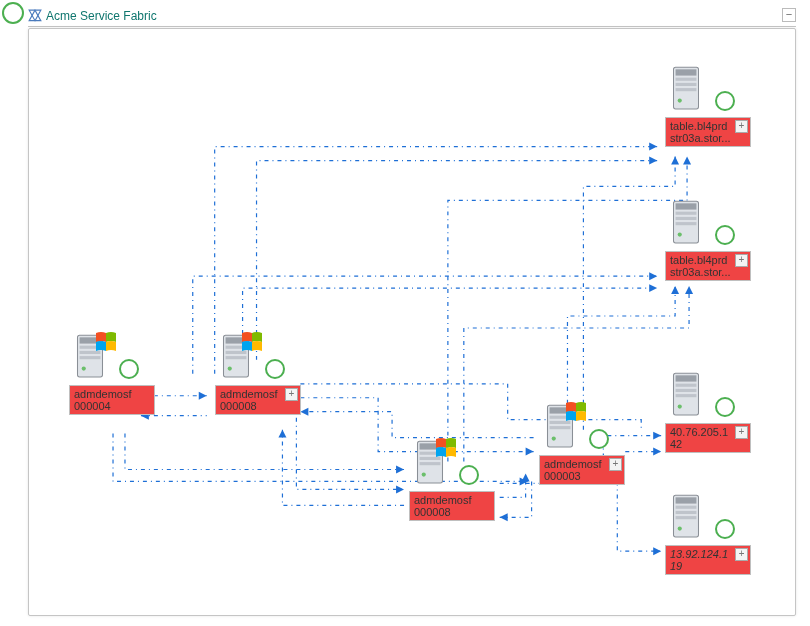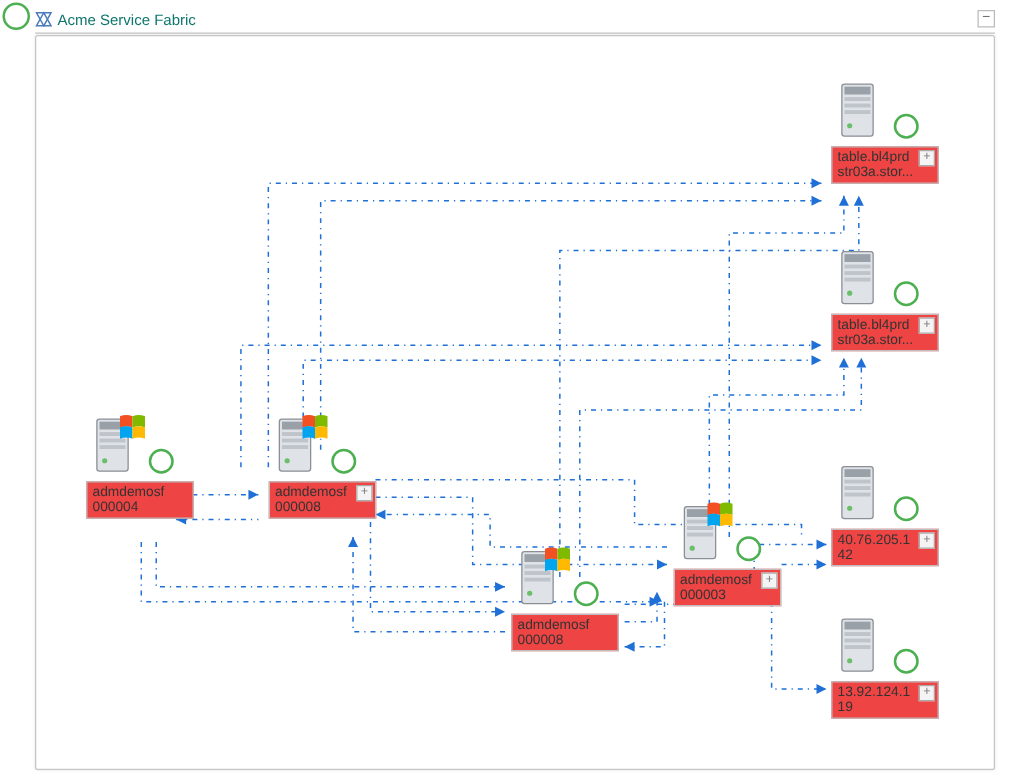--- a/index.html
+++ b/index.html
@@ -344,21 +344,21 @@
           </svg>
         <div class="health"></div>
       </div>
       <div class="label-box">
         <span class="line1">40.76.205.1</span>
         <span class="line2">42</span>
         <div class="expand">+</div>
       </div>
     </div>
 
-    <div class="node" style="left:636px; top:460px;">
+    <div class="node" style="left:636px; top:460px;font-style:italic;">
       <div class="icon-wrap">
         <svg class="server-icon" viewBox="0 0 36 48">
             <use href="#srv"></use>
           </svg>
         <div class="health"></div>
       </div>
       <div class="label-box">
         <span class="line1">13.92.124.1</span>
         <span class="line2">19</span>
         <div class="expand">+</div>

